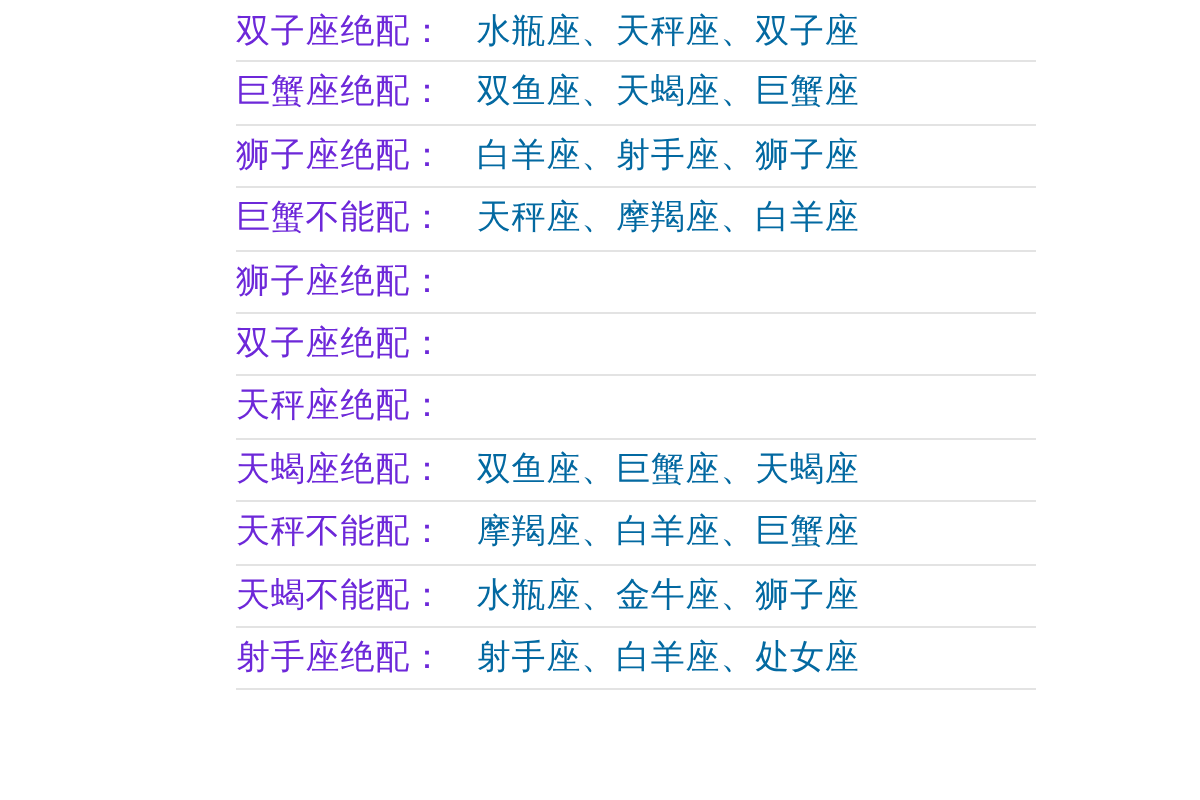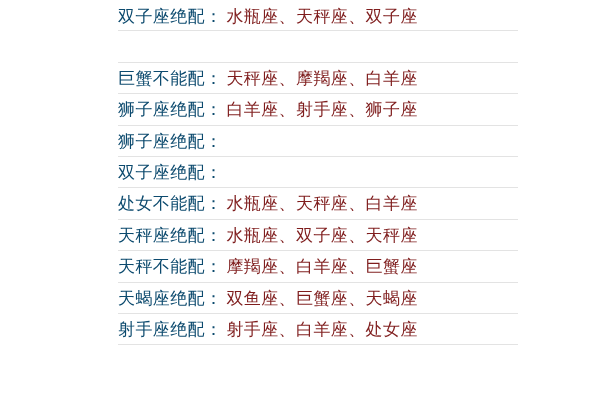--- a/index.html
+++ b/index.html
@@ -31,31 +31,31 @@
     align-items: baseline;
     height: 31.4px;
     border-bottom: 1px solid #e3e3e3;
     box-sizing: border-box;
     white-space: nowrap;
   }
   .row:first-child {
     border-top: 1px solid #e3e3e3;
   }
   .label {
-    color: #0c4a6e;
+    color: #6d28d9;
     font-size: 17px;
     letter-spacing: 0.4px;
     line-height: 30px;
   }
   .value {
-    color: #7f1d1d;
+    color: #0369a1;
     font-size: 17px;
     letter-spacing: 0.4px;
     line-height: 30px;
-    margin-left: 4px;
+    margin-left: 16px;
   }
   .clip-top {
     position: absolute;
     left: 0;
     top: 0;
     width: 600px;
     height: 2px;
     background: #ffffff;
   }
 </style>
@@ -65,60 +65,61 @@
 <div class="page">
   <div class="list">
 
     <div class="row">
       <span class="label">双子座绝配：</span>
       <span class="value">水瓶座、天秤座、双子座</span>
     </div>
 
 
     <div class="row">
+      <span class="label">巨蟹座绝配：</span>
+      <span class="value">双鱼座、天蝎座、巨蟹座</span>
+    </div>
+
+    <div class="row">
+      <span class="label">狮子座绝配：</span>
+      <span class="value">白羊座、射手座、狮子座</span>
     </div>
 
     <div class="row">
       <span class="label">巨蟹不能配：</span>
       <span class="value">天秤座、摩羯座、白羊座</span>
-    </div>
-
-    <div class="row">
-      <span class="label">狮子座绝配：</span>
-      <span class="value">白羊座、射手座、狮子座</span>
     </div>
 
     <div class="row">
       <span class="label">狮子座绝配：</span>
     </div>
 
     <div class="row">
       <span class="label">双子座绝配：</span>
     </div>
 
+
     <div class="row">
-      <span class="label">处女不能配：</span>
-      <span class="value">水瓶座、天秤座、白羊座</span>
+      <span class="label">天秤座绝配：</span>
     </div>
 
     <div class="row">
-      <span class="label">天秤座绝配：</span>
-      <span class="value">水瓶座、双子座、天秤座</span>
+      <span class="label">天蝎座绝配：</span>
+      <span class="value">双鱼座、巨蟹座、天蝎座</span>
     </div>
 
     <div class="row">
       <span class="label">天秤不能配：</span>
       <span class="value">摩羯座、白羊座、巨蟹座</span>
     </div>
 
     <div class="row">
-      <span class="label">天蝎座绝配：</span>
-      <span class="value">双鱼座、巨蟹座、天蝎座</span>
+      <span class="label">天蝎不能配：</span>
+      <span class="value">水瓶座、金牛座、狮子座</span>
     </div>
-
 
     <div class="row">
       <span class="label">射手座绝配：</span>
       <span class="value">射手座、白羊座、处女座</span>
     </div>
 
   </div>
   <div class="clip-top"></div>
 </div>
 

